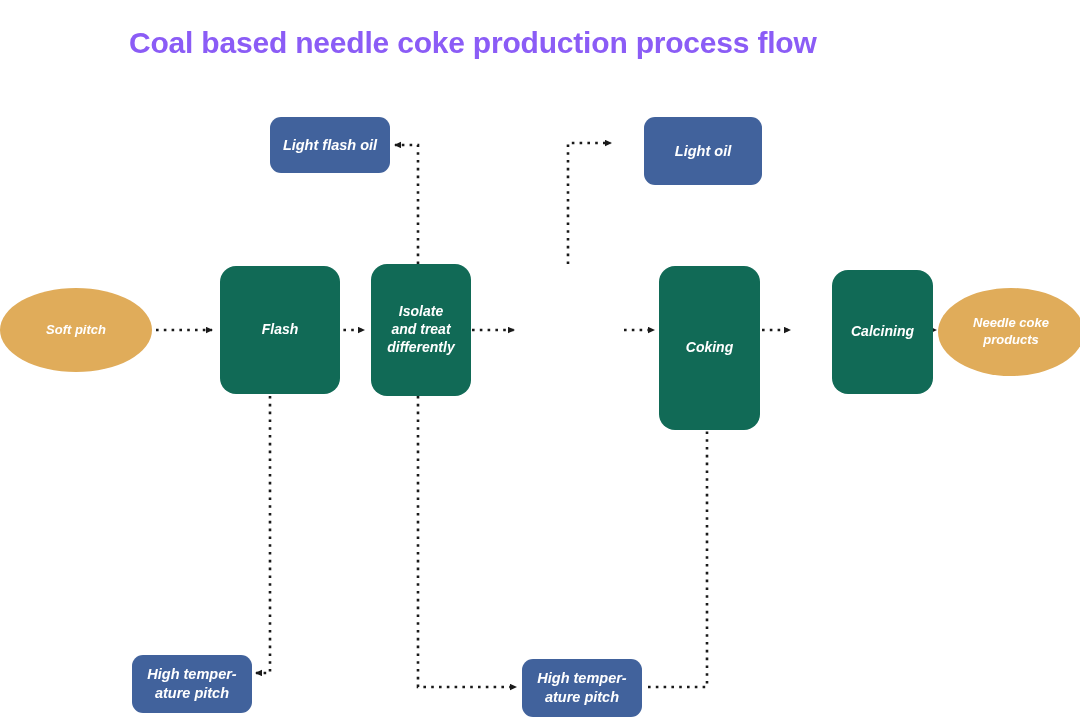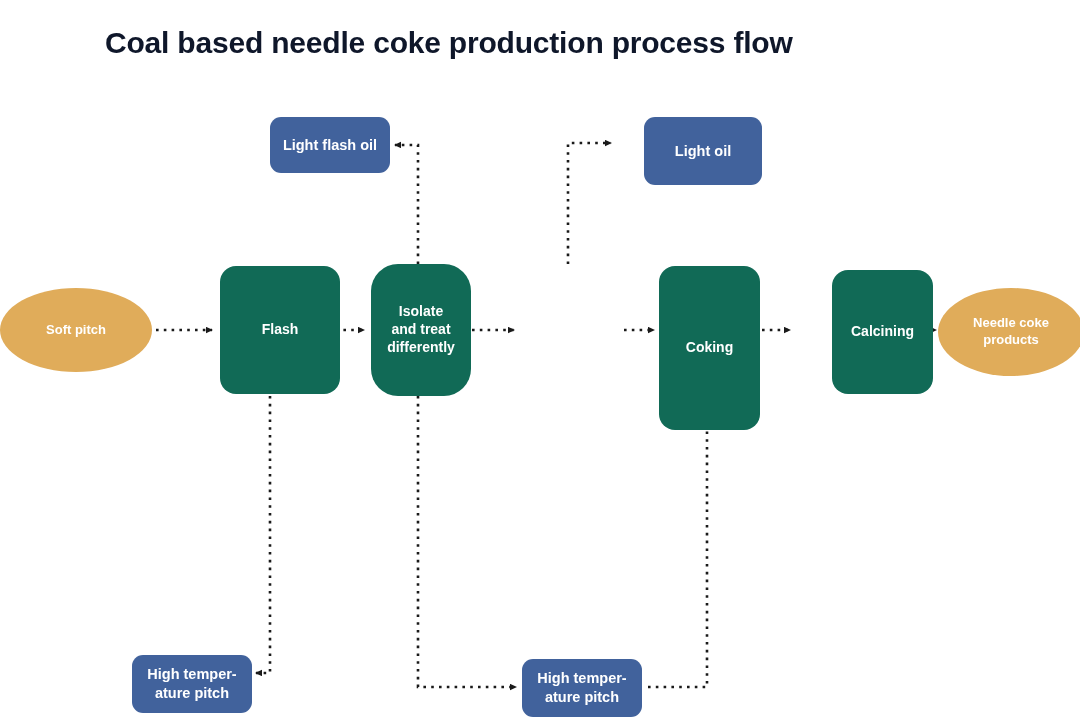--- a/index.html
+++ b/index.html
@@ -14,25 +14,25 @@
     position: relative;
     width: 1080px;
     height: 718px;
     background: #ffffff;
     overflow: hidden;
   }
 
   
   #page-title {
     position: absolute;
-    left: 105px;
+    left: 129px;
     top: 26px;
     font-size: 30px;
     font-weight: bold;
-    color: #0f172a;
+    color: #8b5cf6;
     letter-spacing: -0.2px;
     white-space: nowrap;
   }
 
   
   #watermark {
     position: absolute;
     left: 330px;
     top: 278px;
     width: 460px;
@@ -56,20 +56,21 @@
     position: absolute;
     display: flex;
     align-items: center;
     justify-content: center;
     text-align: center;
     color: #ffffff;
     font-weight: bold;
     line-height: 1.28;
     box-sizing: border-box;
     padding: 2px 6px;
+    font-style: italic;
   }
   .node.proc {
     background: #116A56;
     border-radius: 16px;
     font-size: 14px;
   }
   .node.term {
     background: #E0AC5A;
     border-radius: 50%;
     font-size: 13px;
@@ -163,21 +164,21 @@
   </svg>
 
   <div class="node term" style="left:0px; top:288px; width:152px; height:84px;">
     <span class="lbl">Soft pitch</span>
   </div>
 
   <div class="node proc" style="left:220px; top:266px; width:120px; height:128px;">
     <span class="lbl">Flash</span>
   </div>
 
-  <div class="node proc" style="left:371px; top:264px; width:100px; height:132px;border-radius:27px;">
+  <div class="node proc" style="left:371px; top:264px; width:100px; height:132px;">
     <span class="lbl">Isolate
 and treat
 differently</span>
   </div>
 
 
   <div class="node proc" style="left:659px; top:266px; width:101px; height:164px;">
     <span class="lbl">Coking</span>
   </div>
 

